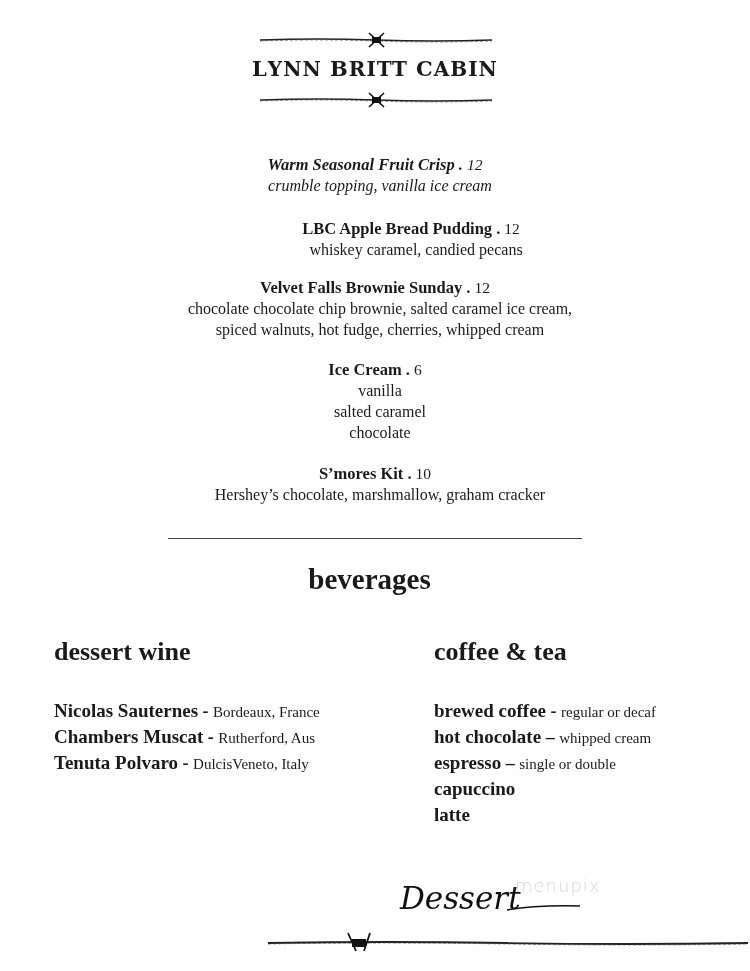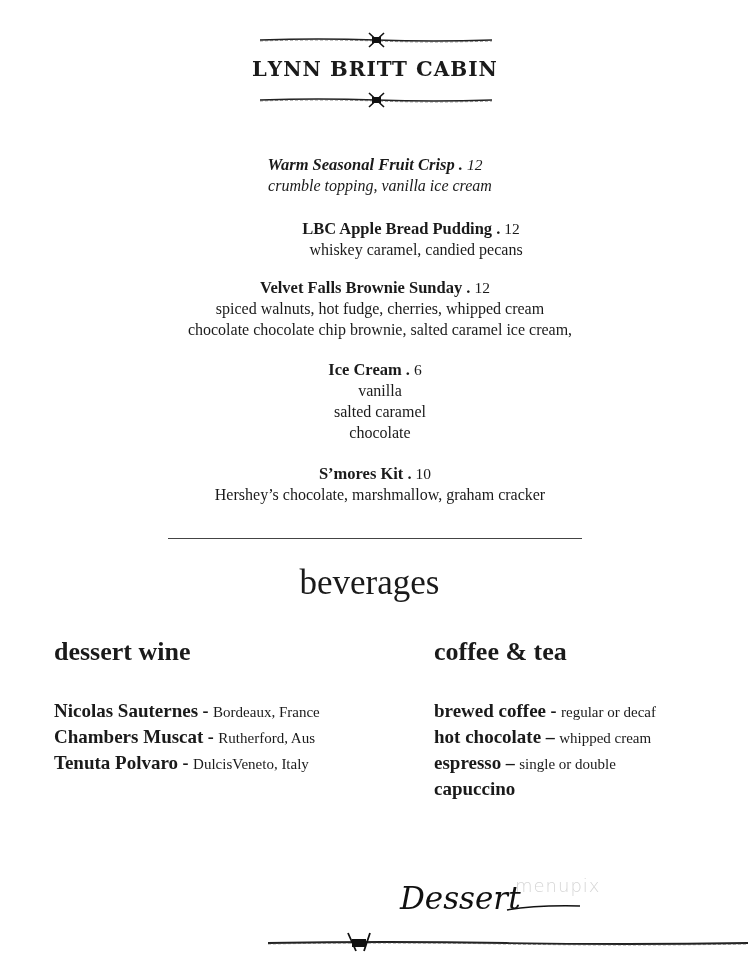--- a/index.html
+++ b/index.html
@@ -27,21 +27,21 @@
     .item .desc { font-size: 16px; line-height: 21px; margin-left: 10px; }
     .item .line { line-height: 21px; }
 
     .divider {
       position: absolute; left: 168px; top: 538px; width: 414px; height: 1px;
       background: #444;
     }
 
     .bev-title {
       position: absolute; left: 0; width: 739px; top: 563px; text-align: center;
-      font-weight: normal; font-size: 35px;
+      font-weight: bold; font-size: 29px;
     }
 
     .col-title { position: absolute; font-weight: bold; font-size: 26px; }
     .list { position: absolute; }
     .list .row { height: 26px; line-height: 26px; white-space: nowrap; }
     .list .nm { font-weight: bold; font-size: 19px; }
     .list .sep { font-weight: bold; font-size: 18px; }
     .list .dt { font-size: 15px; }
 
     .watermark {
@@ -86,22 +86,22 @@
   <div class="desc">crumble topping, vanilla ice cream</div>
 </div>
 
 <div class="item" style="top:218px;padding-left:36px;">
   <div class="line"><span class="name">LBC Apple Bread Pudding .</span><span class="price">12</span></div>
   <div class="desc">whiskey caramel, candied pecans</div>
 </div>
 
 <div class="item" style="top:277px;">
   <div class="line"><span class="name">Velvet Falls Brownie Sunday .</span><span class="price">12</span></div>
+  <div class="desc">chocolate chocolate chip brownie, salted caramel ice cream,</div>
   <div class="desc">spiced walnuts, hot fudge, cherries, whipped cream</div>
-  <div class="desc">chocolate chocolate chip brownie, salted caramel ice cream,</div>
 </div>
 
 <div class="item" style="top:359px;">
   <div class="line"><span class="name">Ice Cream .</span><span class="price">6</span></div>
   <div class="desc">vanilla</div>
   <div class="desc">salted caramel</div>
   <div class="desc">chocolate</div>
 </div>
 
 <div class="item" style="top:463px;">
@@ -119,20 +119,21 @@
   <div class="row"><span class="nm">Chambers Muscat</span><span class="sep"> - </span><span class="dt">Rutherford, Aus</span></div>
   <div class="row"><span class="nm">Tenuta Polvaro</span><span class="sep"> - </span><span class="dt">DulcisVeneto, Italy</span></div>
 </div>
 
 <div class="col-title" style="left:434px; top:637px;">coffee &amp; tea</div>
 <div class="list" style="left:434px; top:698px;">
   <div class="row"><span class="nm">brewed coffee</span><span class="sep"> - </span><span class="dt">regular or decaf</span></div>
   <div class="row"><span class="nm">hot chocolate</span><span class="sep"> – </span><span class="dt">whipped cream</span></div>
   <div class="row"><span class="nm">espresso</span><span class="sep"> – </span><span class="dt">single or double</span></div>
   <div class="row"><span class="nm">capuccino</span></div>
+  <div class="row"><span class="nm">latte</span></div>
 </div>
 
 <div class="watermark">menupix</div>
 <div class="script">Dessert</div>
 <svg class="abs" style="left:505px; top:902px;" width="80" height="12" viewBox="0 0 80 12">
   <path d="M2 8 Q30 3 75 4" stroke="#111" stroke-width="1.5" fill="none"></path>
 </svg>
 
 <div class="wire" style="left:266px; top:932px;">
   <svg width="484" height="20" viewBox="0 0 484 20">

